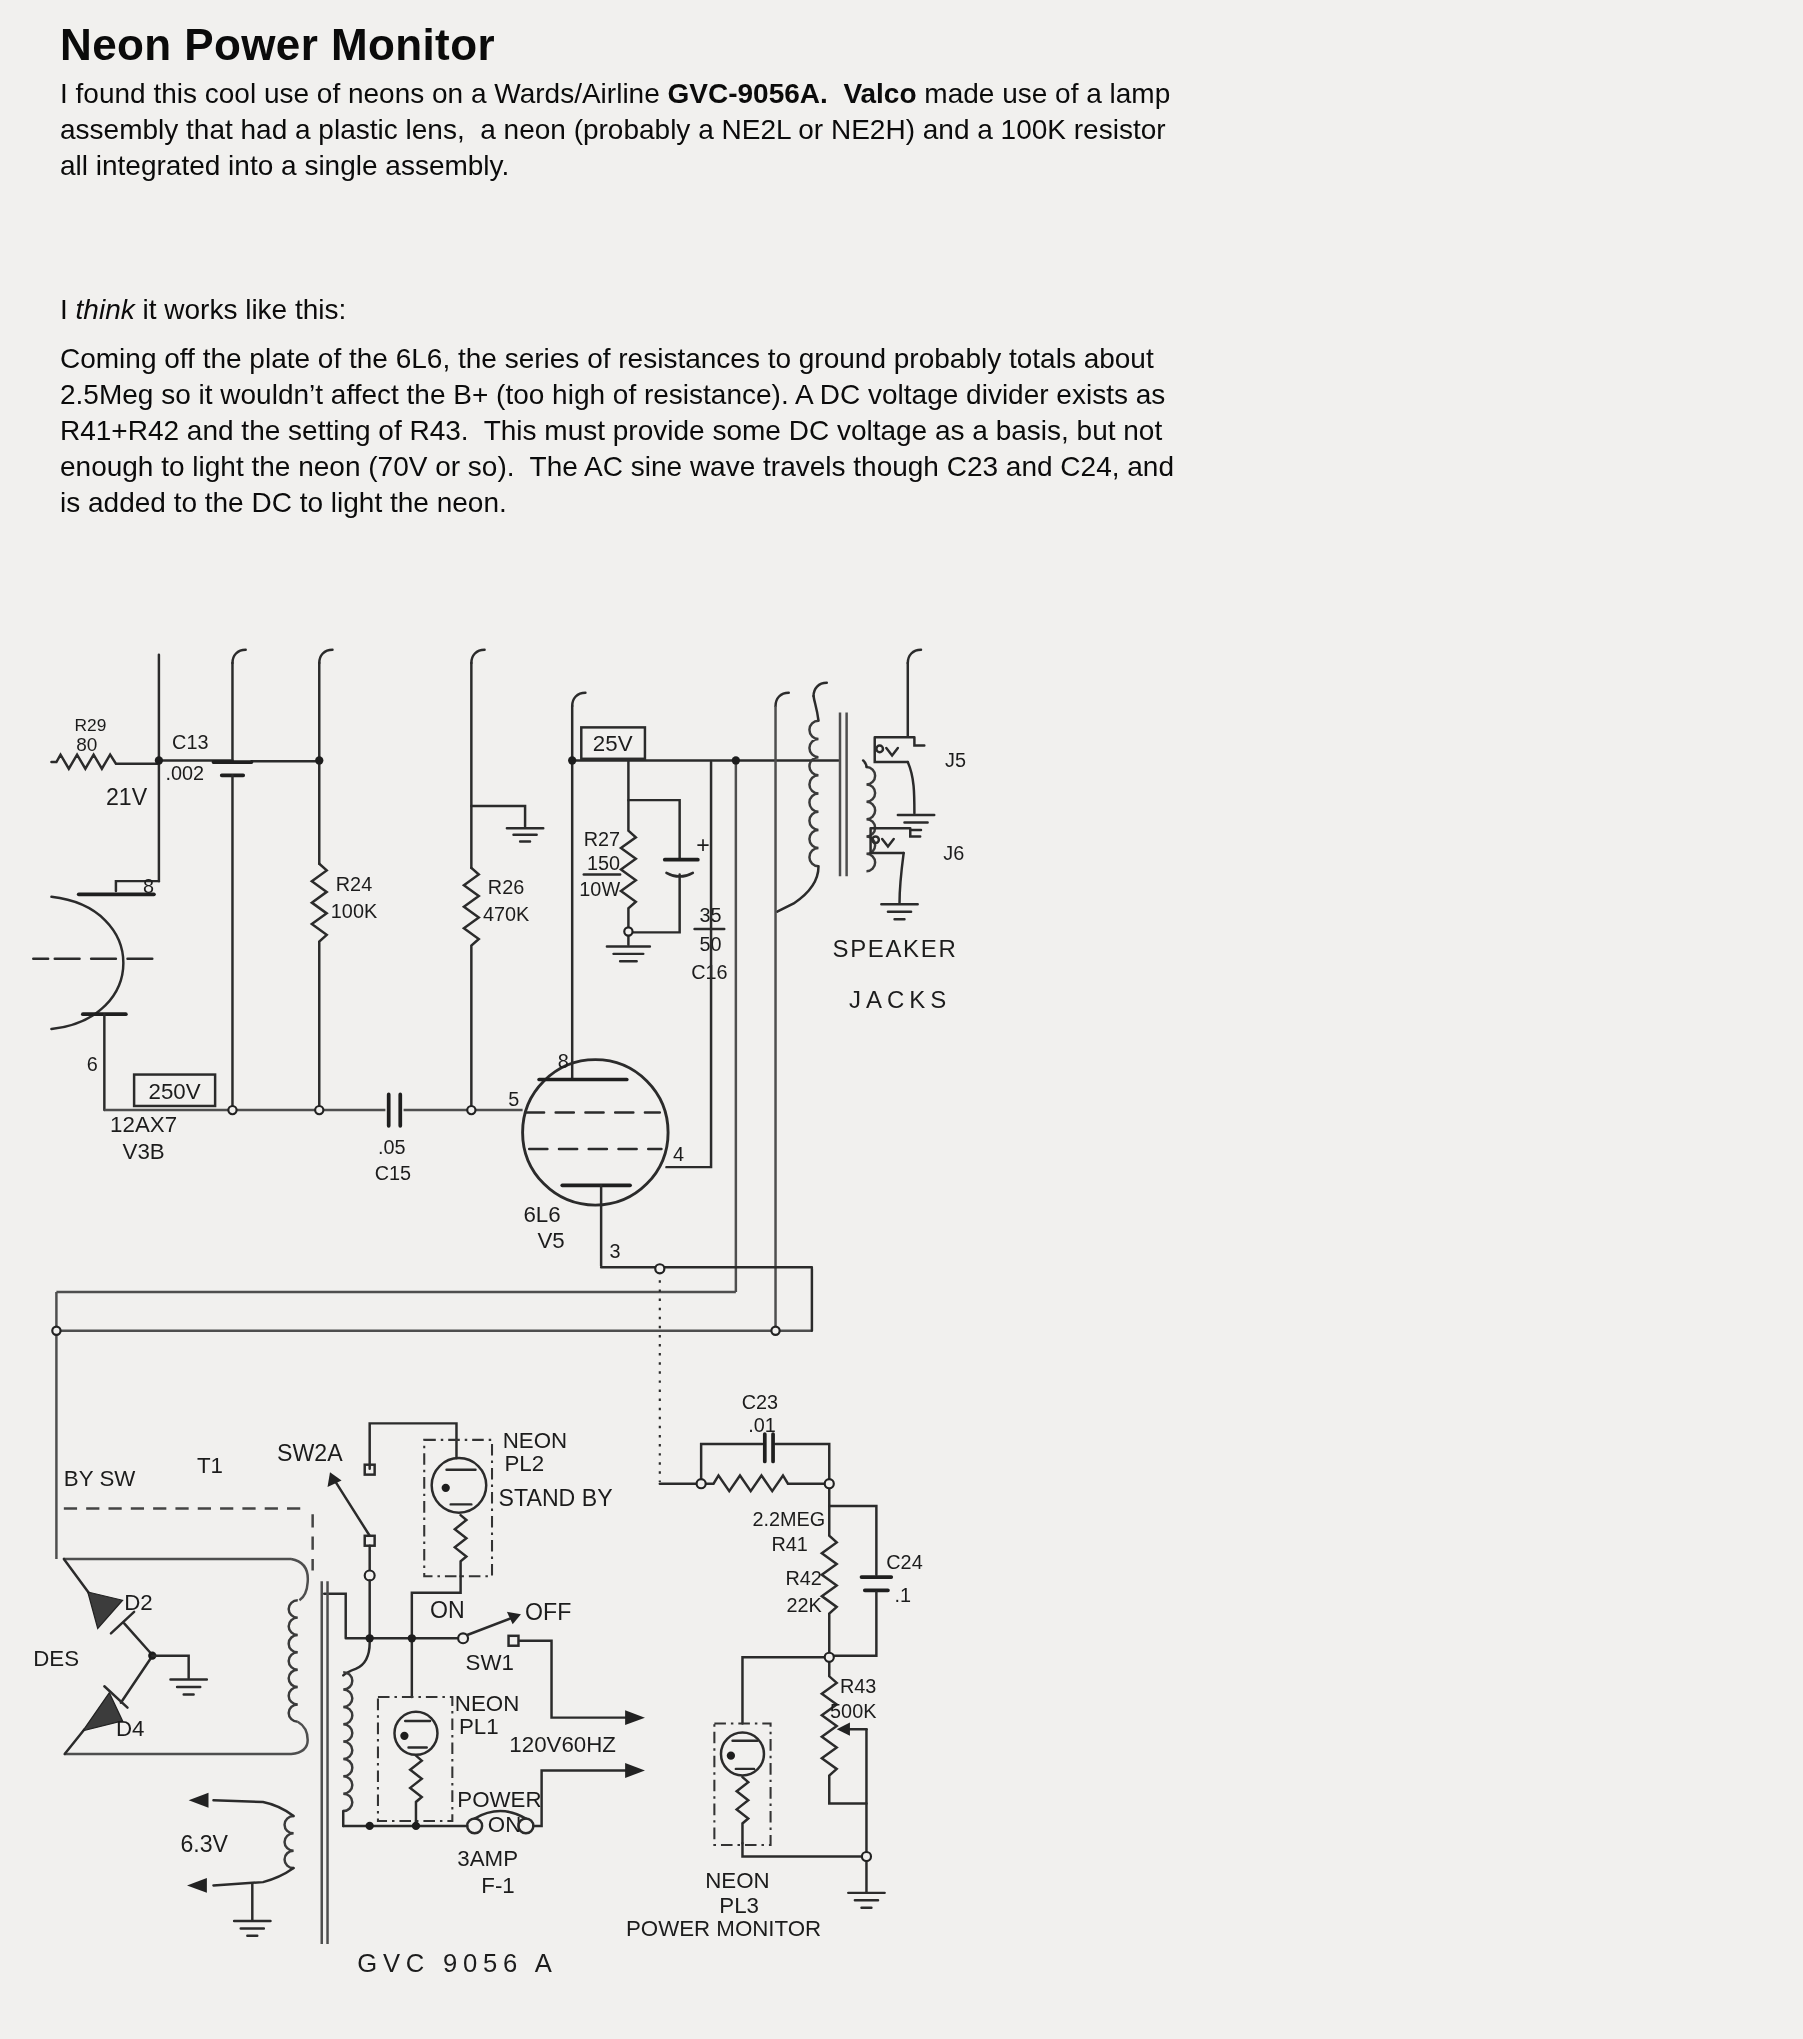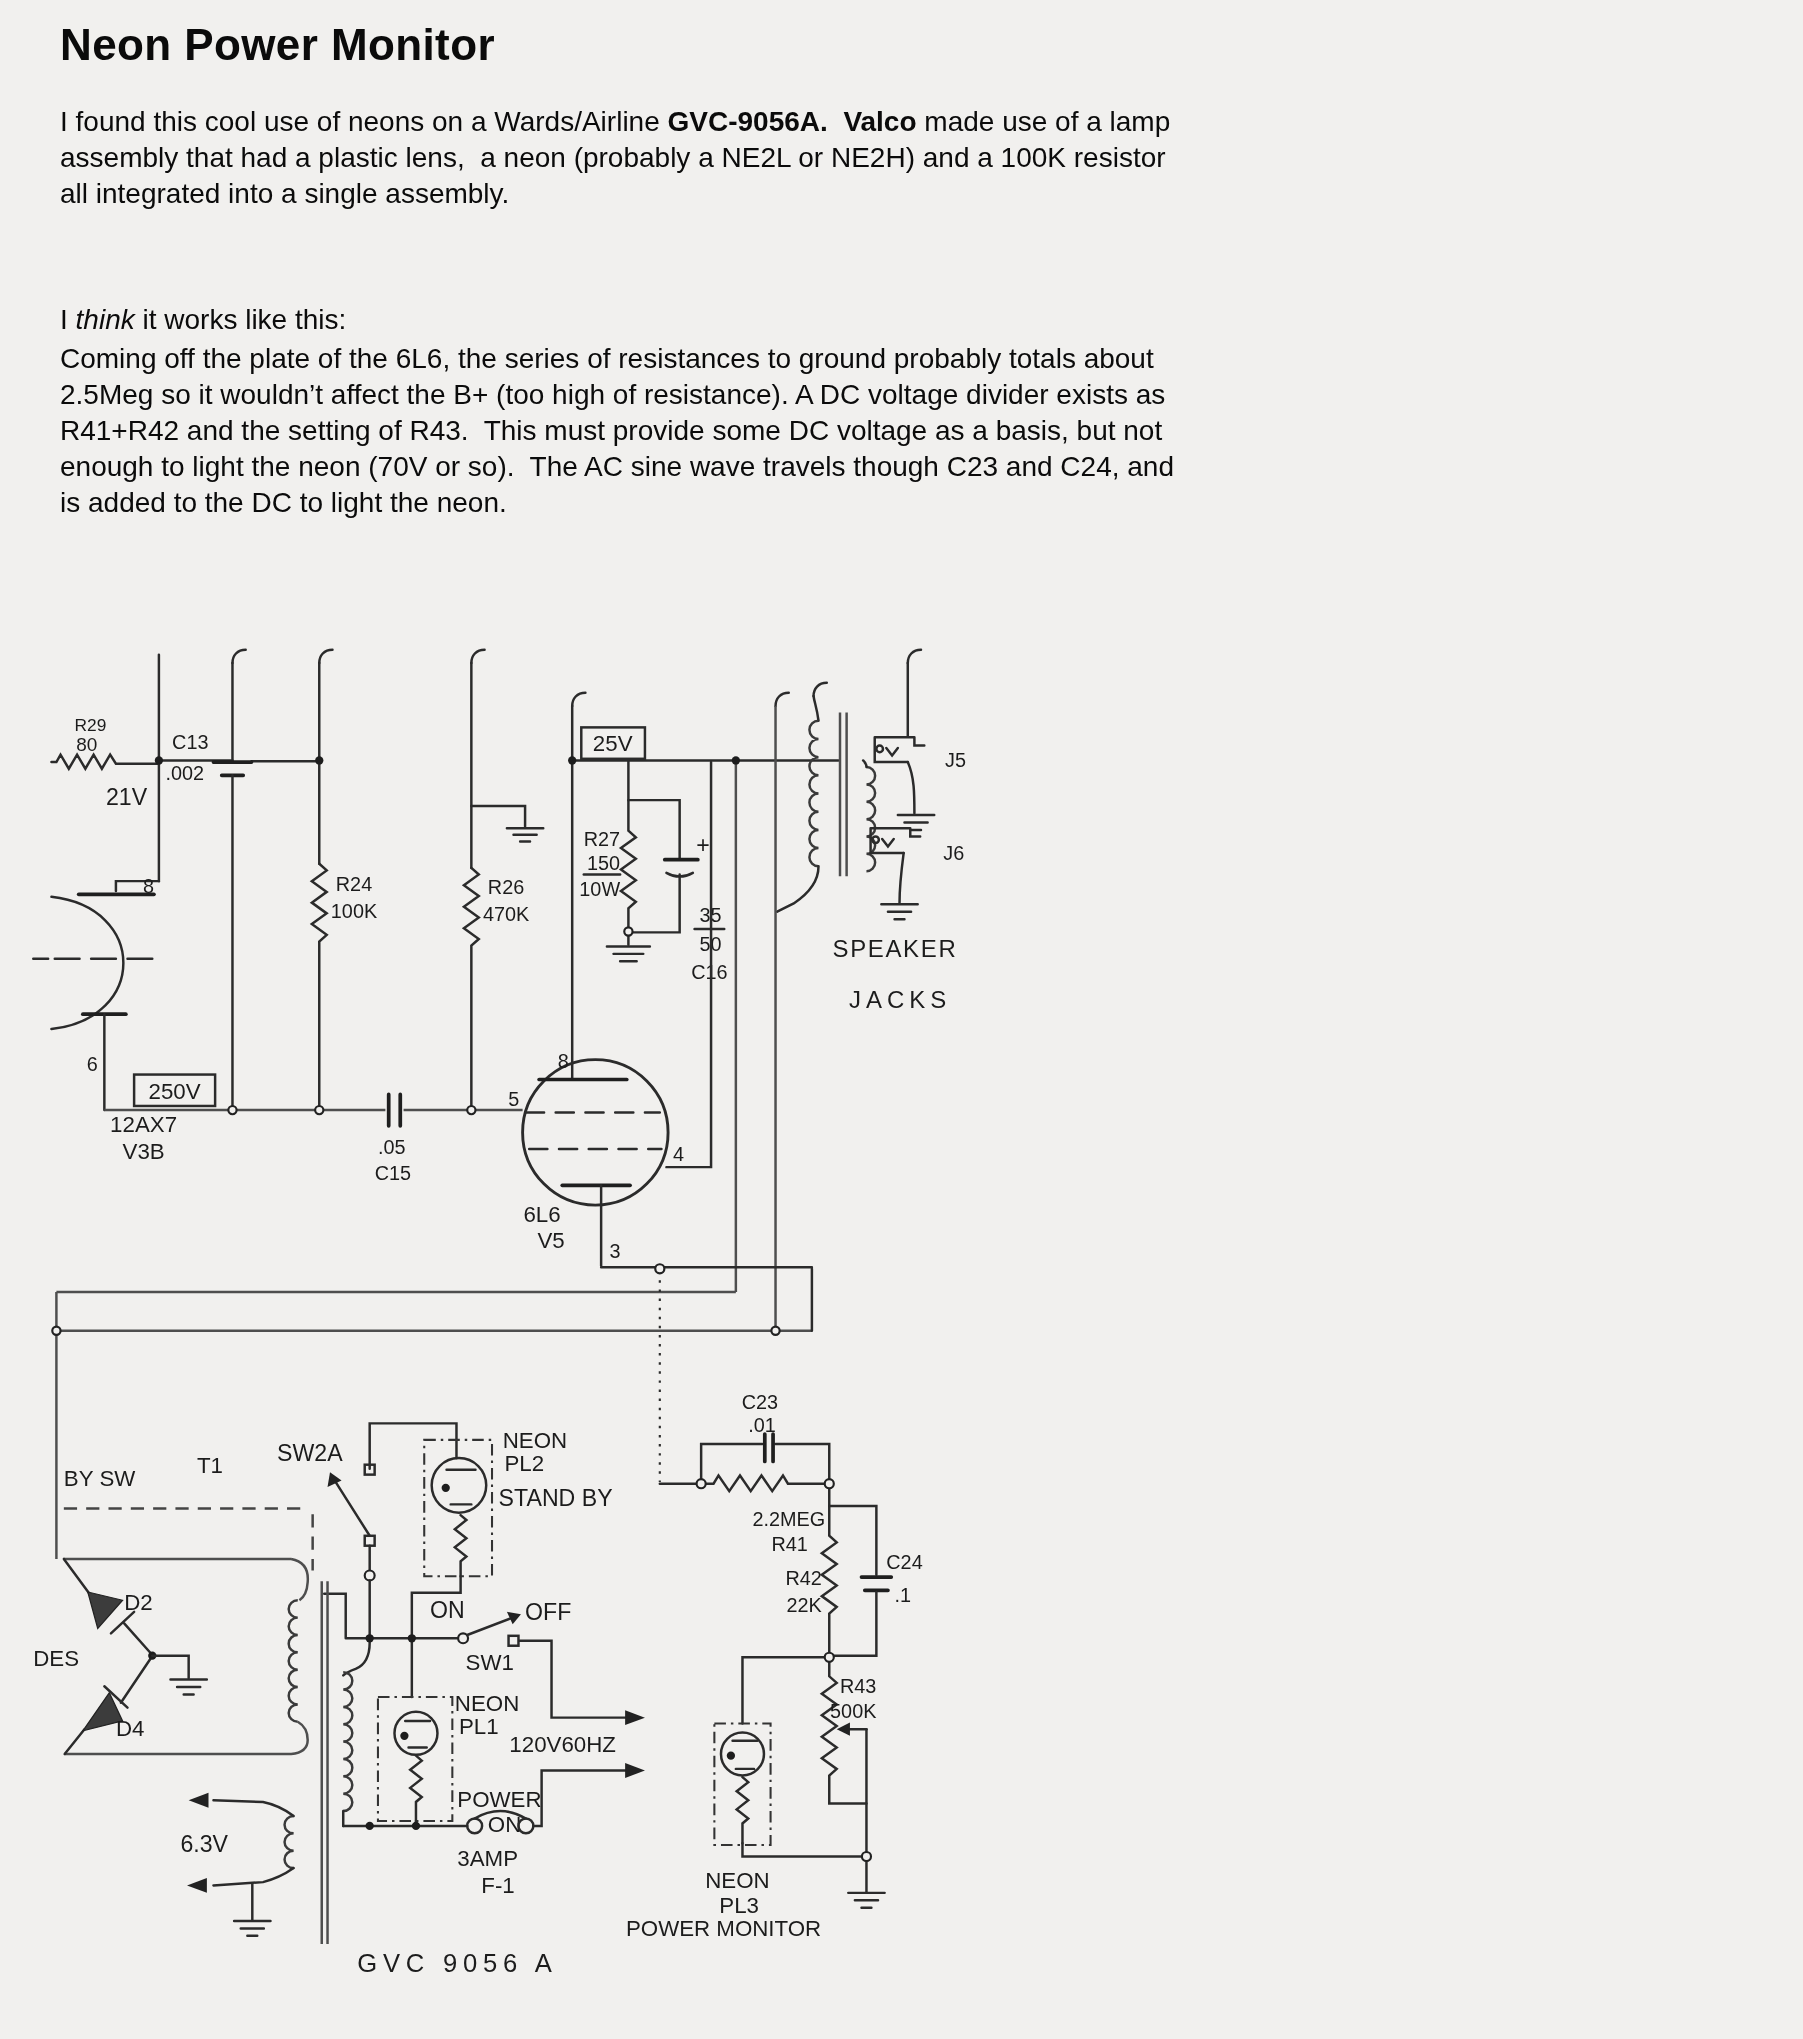--- a/index.html
+++ b/index.html
@@ -5,22 +5,22 @@
   html,body{margin:0;padding:0;}
   body{
     width:1804px;height:2040px;overflow:hidden;
     background:#f1f0ee;
     font-family:"Liberation Sans", sans-serif;
     color:#0b0b0b;
   }
   .abs{position:absolute;}
   #title{left:60px;top:20px;font-size:44px;font-weight:bold;letter-spacing:0.4px;}
   .para{left:60px;width:1124px;font-size:28px;line-height:36px;white-space:pre-wrap;}
-  #p1{top:104px;}
-  #p2{top:302px;}
+  #p1{top:76px;}
+  #p2{top:292px;}
   #p3{top:327px;margin-top:14px;}
   .b{font-weight:bold;}
   .i{font-style:italic;}
   svg{position:absolute;left:0;top:0;}
   svg text{font-family:"Liberation Sans",sans-serif;fill:#1c1c1c;font-size:26px;}
   .w{stroke:#2b2b2b;stroke-width:3;fill:none;stroke-linecap:round;}
   .w4{stroke:#1f1f1f;stroke-width:4.5;fill:none;stroke-linecap:round;}
   .g{stroke:#4e4e4e;stroke-width:3;fill:none;}
   .coil{stroke:#3a3a3a;stroke-width:3;fill:none;}
   .dashbox{stroke:#333;stroke-width:2.5;fill:none;stroke-dasharray:14 6 3 6;}

